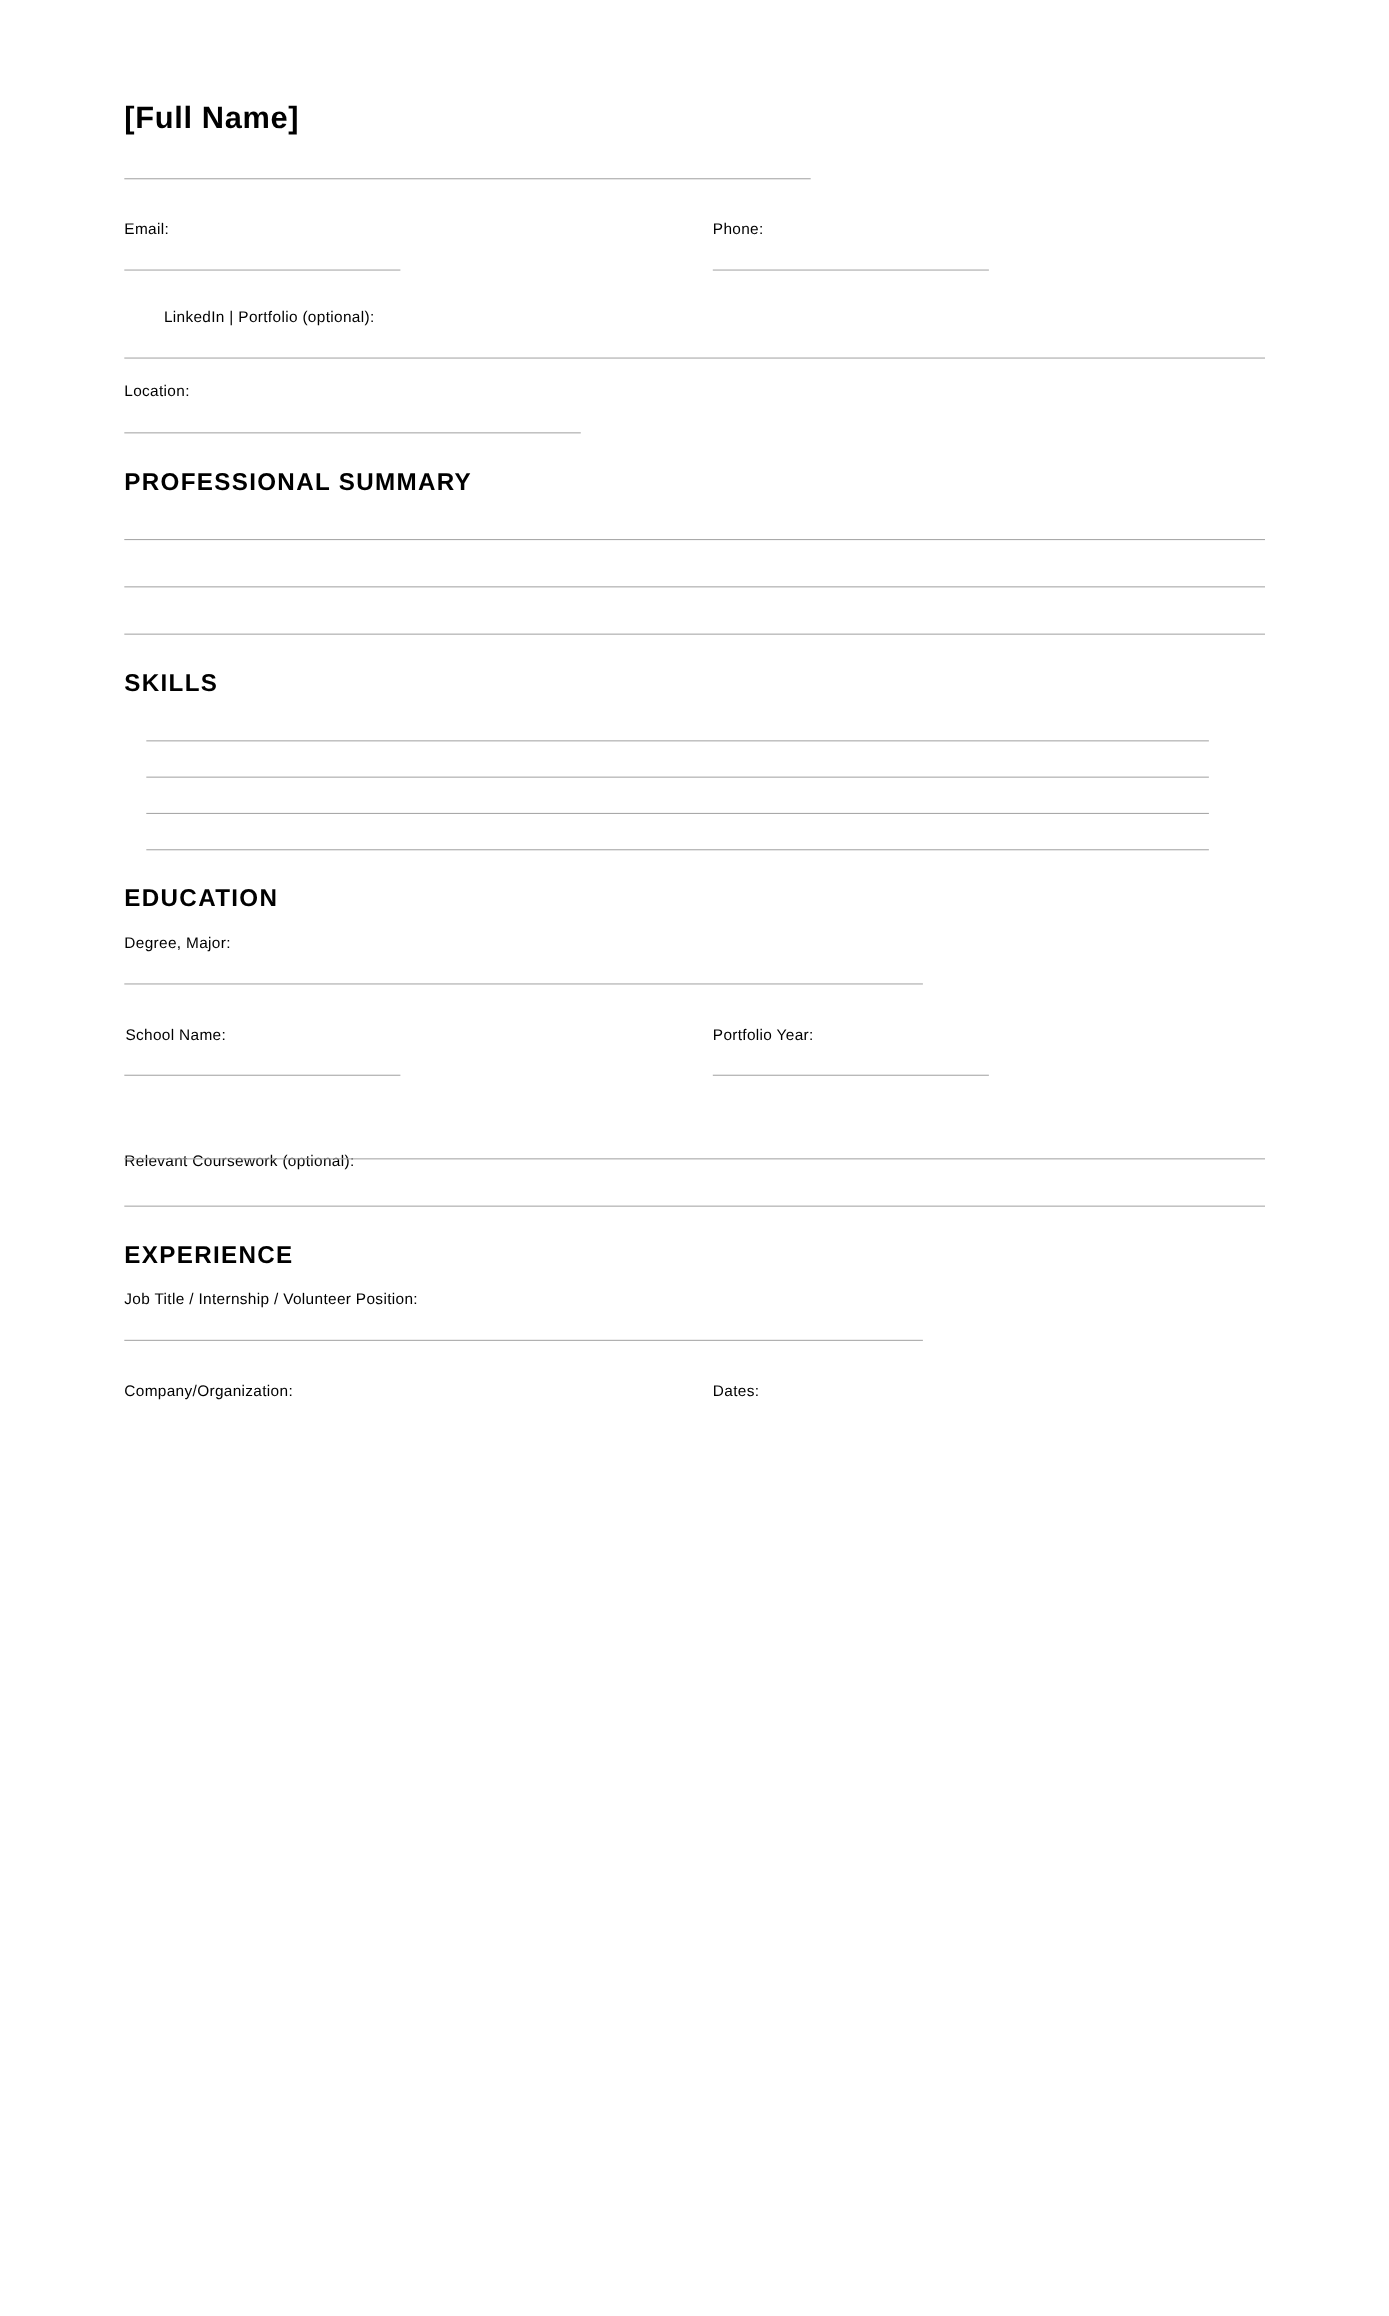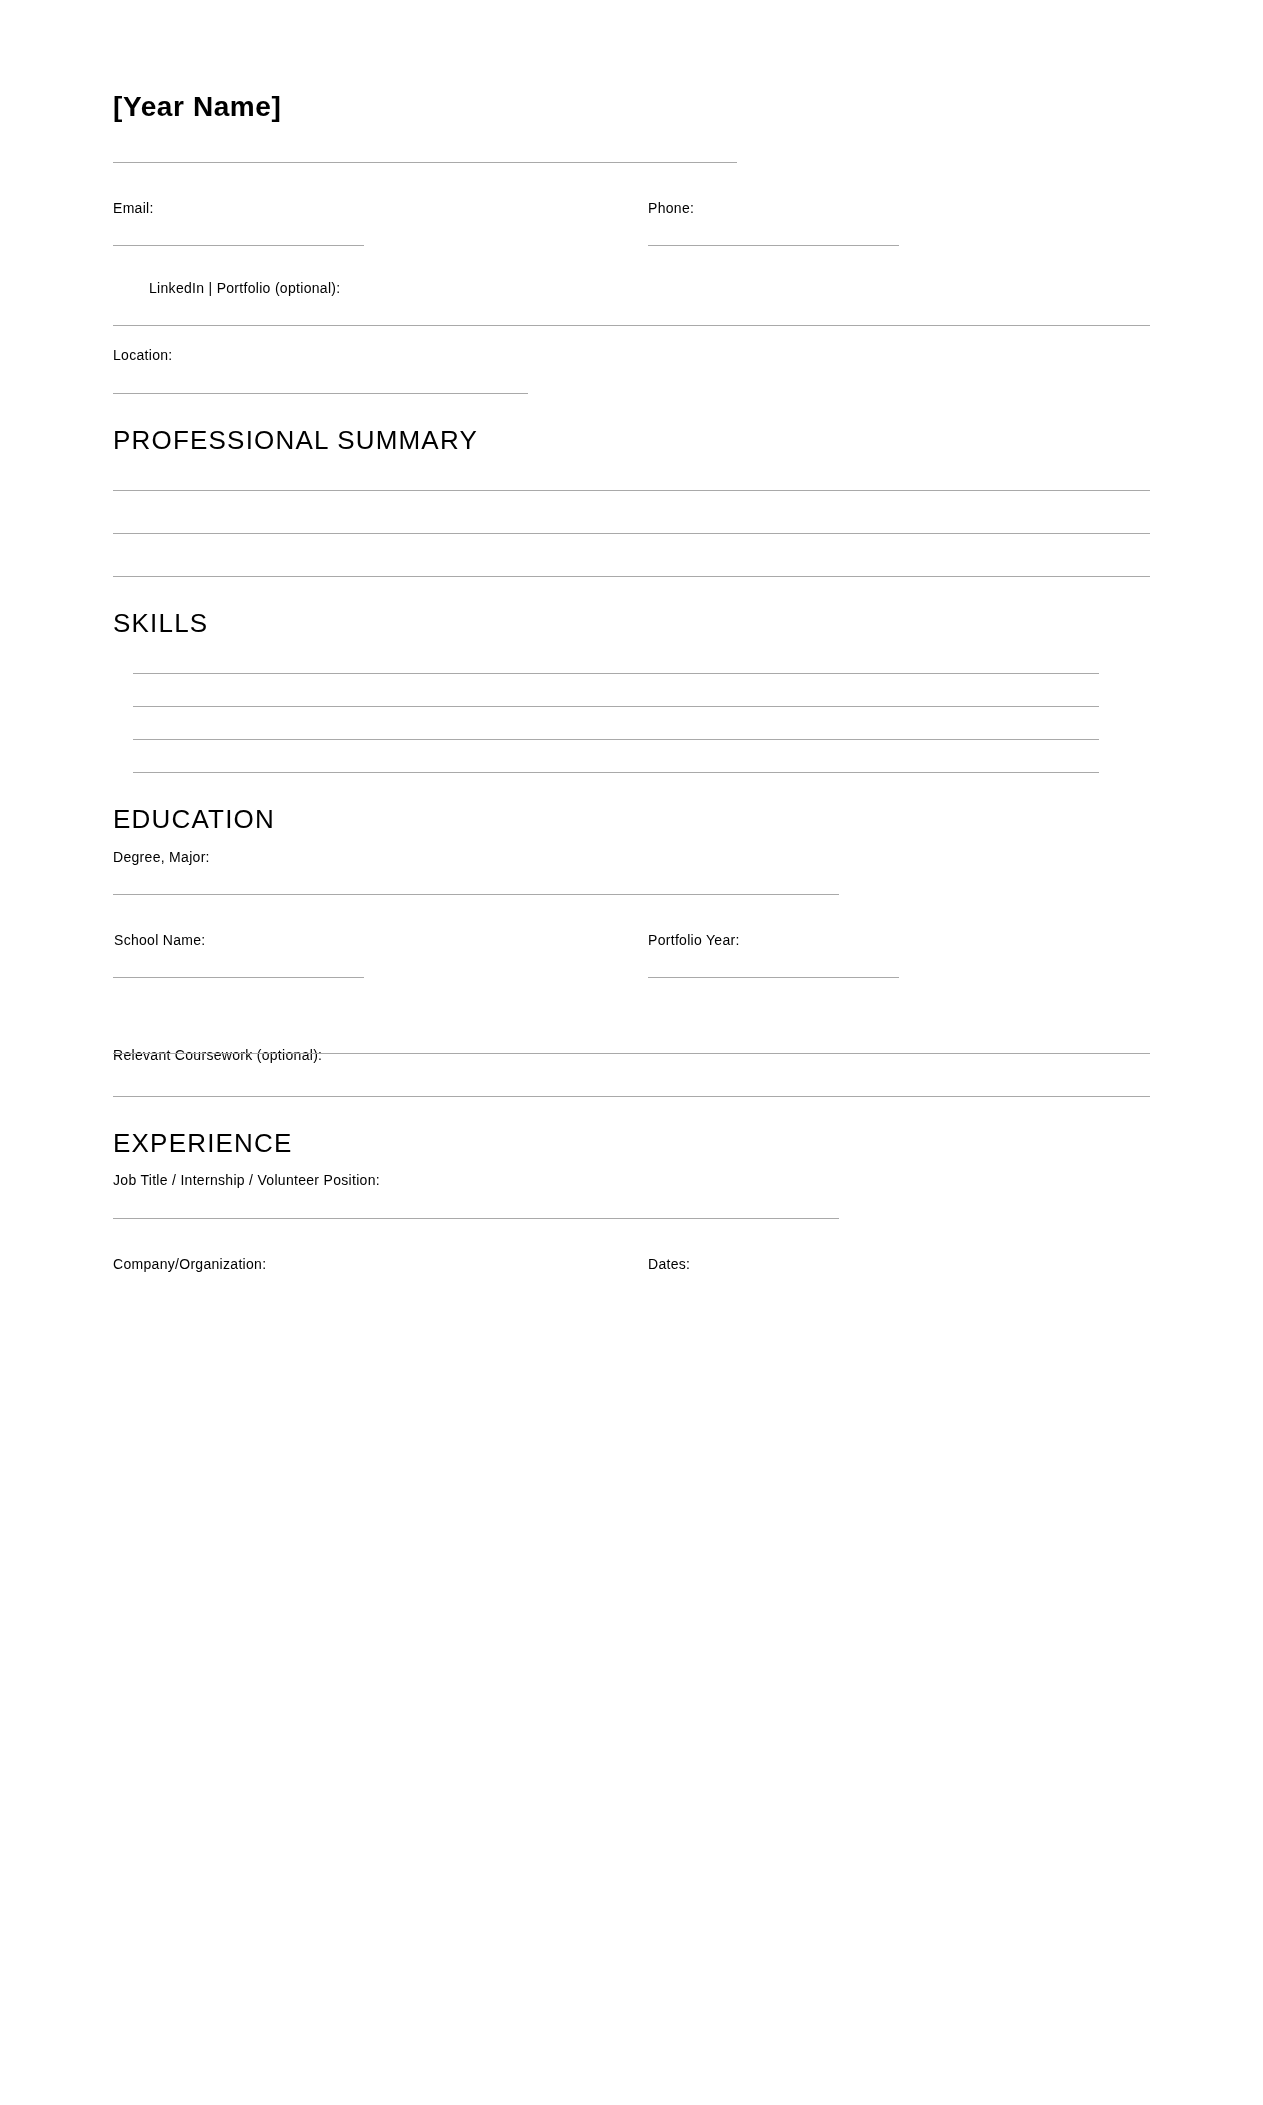--- a/index.html
+++ b/index.html
@@ -1,27 +1,27 @@
 <!DOCTYPE html>
 <html><head>
 <meta charset="utf-8">
 <style>
   html, body { margin: 0; padding: 0; background: #ffffff; }
   body { width: 1263px; height: 2105px; position: relative; overflow: hidden;
          font-family: "Liberation Sans", sans-serif; color: #000; }
   .abs { position: absolute; }
   .name { font-size: 28px; font-weight: bold; letter-spacing: 0.6px; line-height: 1; }
-  .heading { font-size: 26px; font-weight: normal; letter-spacing: 1.2px; line-height: 1; }
+  .heading { font-size: 22px; font-weight: bold; letter-spacing: 1.2px; line-height: 1; }
   .label { font-size: 14px; font-weight: normal; letter-spacing: 0.3px; line-height: 1; white-space: nowrap; }
   .line { height: 0; border-top: 1.5px solid #a9a9a9; }
 </style>
 </head>
 <body>
 
-<div class="abs name" style="left:113px; top:93px;">[Year Name]</div>
+<div class="abs name" style="left:113px; top:93px;">[Full Name]</div>
 <div class="abs line" style="left:113px; top:162px; width:624px;"></div>
 
 <div class="abs label" style="left:113px; top:201px;">Email:</div>
 <div class="abs line" style="left:113px; top:245px; width:251px;"></div>
 
 <div class="abs label" style="left:648px; top:201px;">Phone:</div>
 <div class="abs line" style="left:648px; top:245px; width:251px;"></div>
 
 <div class="abs label" style="left:113px; top:281px;padding-left:36px;">LinkedIn | Portfolio (optional):</div>
 <div class="abs line" style="left:113px; top:325px; width:1037px;"></div>

